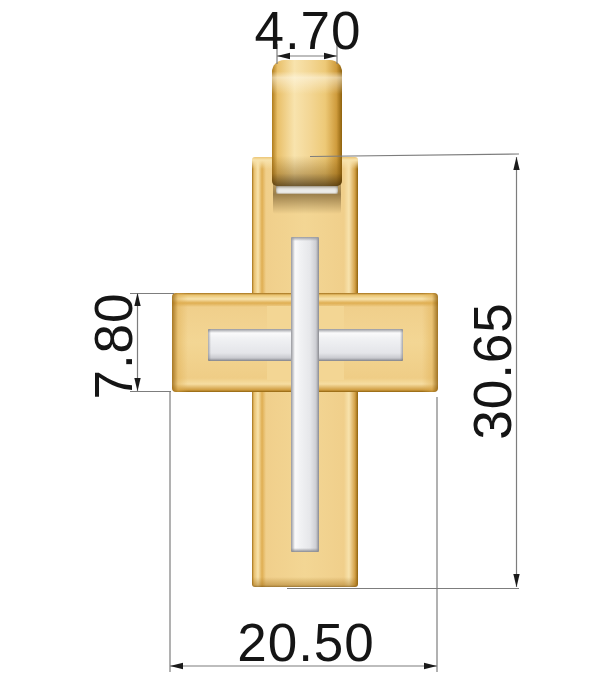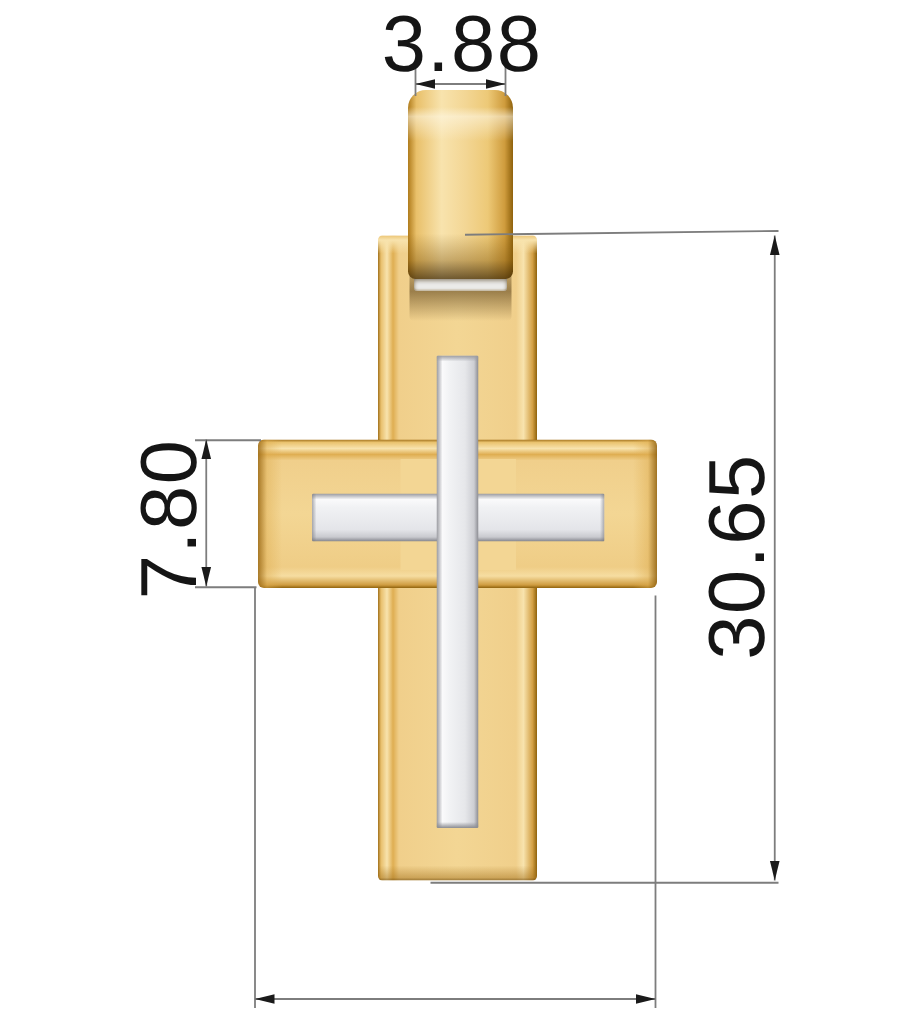--- a/index.html
+++ b/index.html
@@ -140,17 +140,18 @@
     <polygon points="516.5,157 513.3,170 519.7,170"></polygon>
     <polygon points="516.5,587 513.3,574 519.7,574"></polygon>
 
     <line x1="170" y1="392" x2="170" y2="672"></line>
     <line x1="437" y1="397" x2="437" y2="672"></line>
     <line x1="170" y1="666" x2="437" y2="666"></line>
     <polygon points="170,666 183,662.8 183,669.2"></polygon>
     <polygon points="437,666 424,662.8 424,669.2"></polygon>
   </svg>
 
-  <div class="dim-label lbl-top">3.88</div>
+  <div class="dim-label lbl-top">4.70</div>
   <div class="dim-label vert lbl-left">7.80</div>
   <div class="dim-label vert lbl-right">30.65</div>
+  <div class="dim-label lbl-bottom">20.50</div>
 
 </div>
 
 </body></html>

